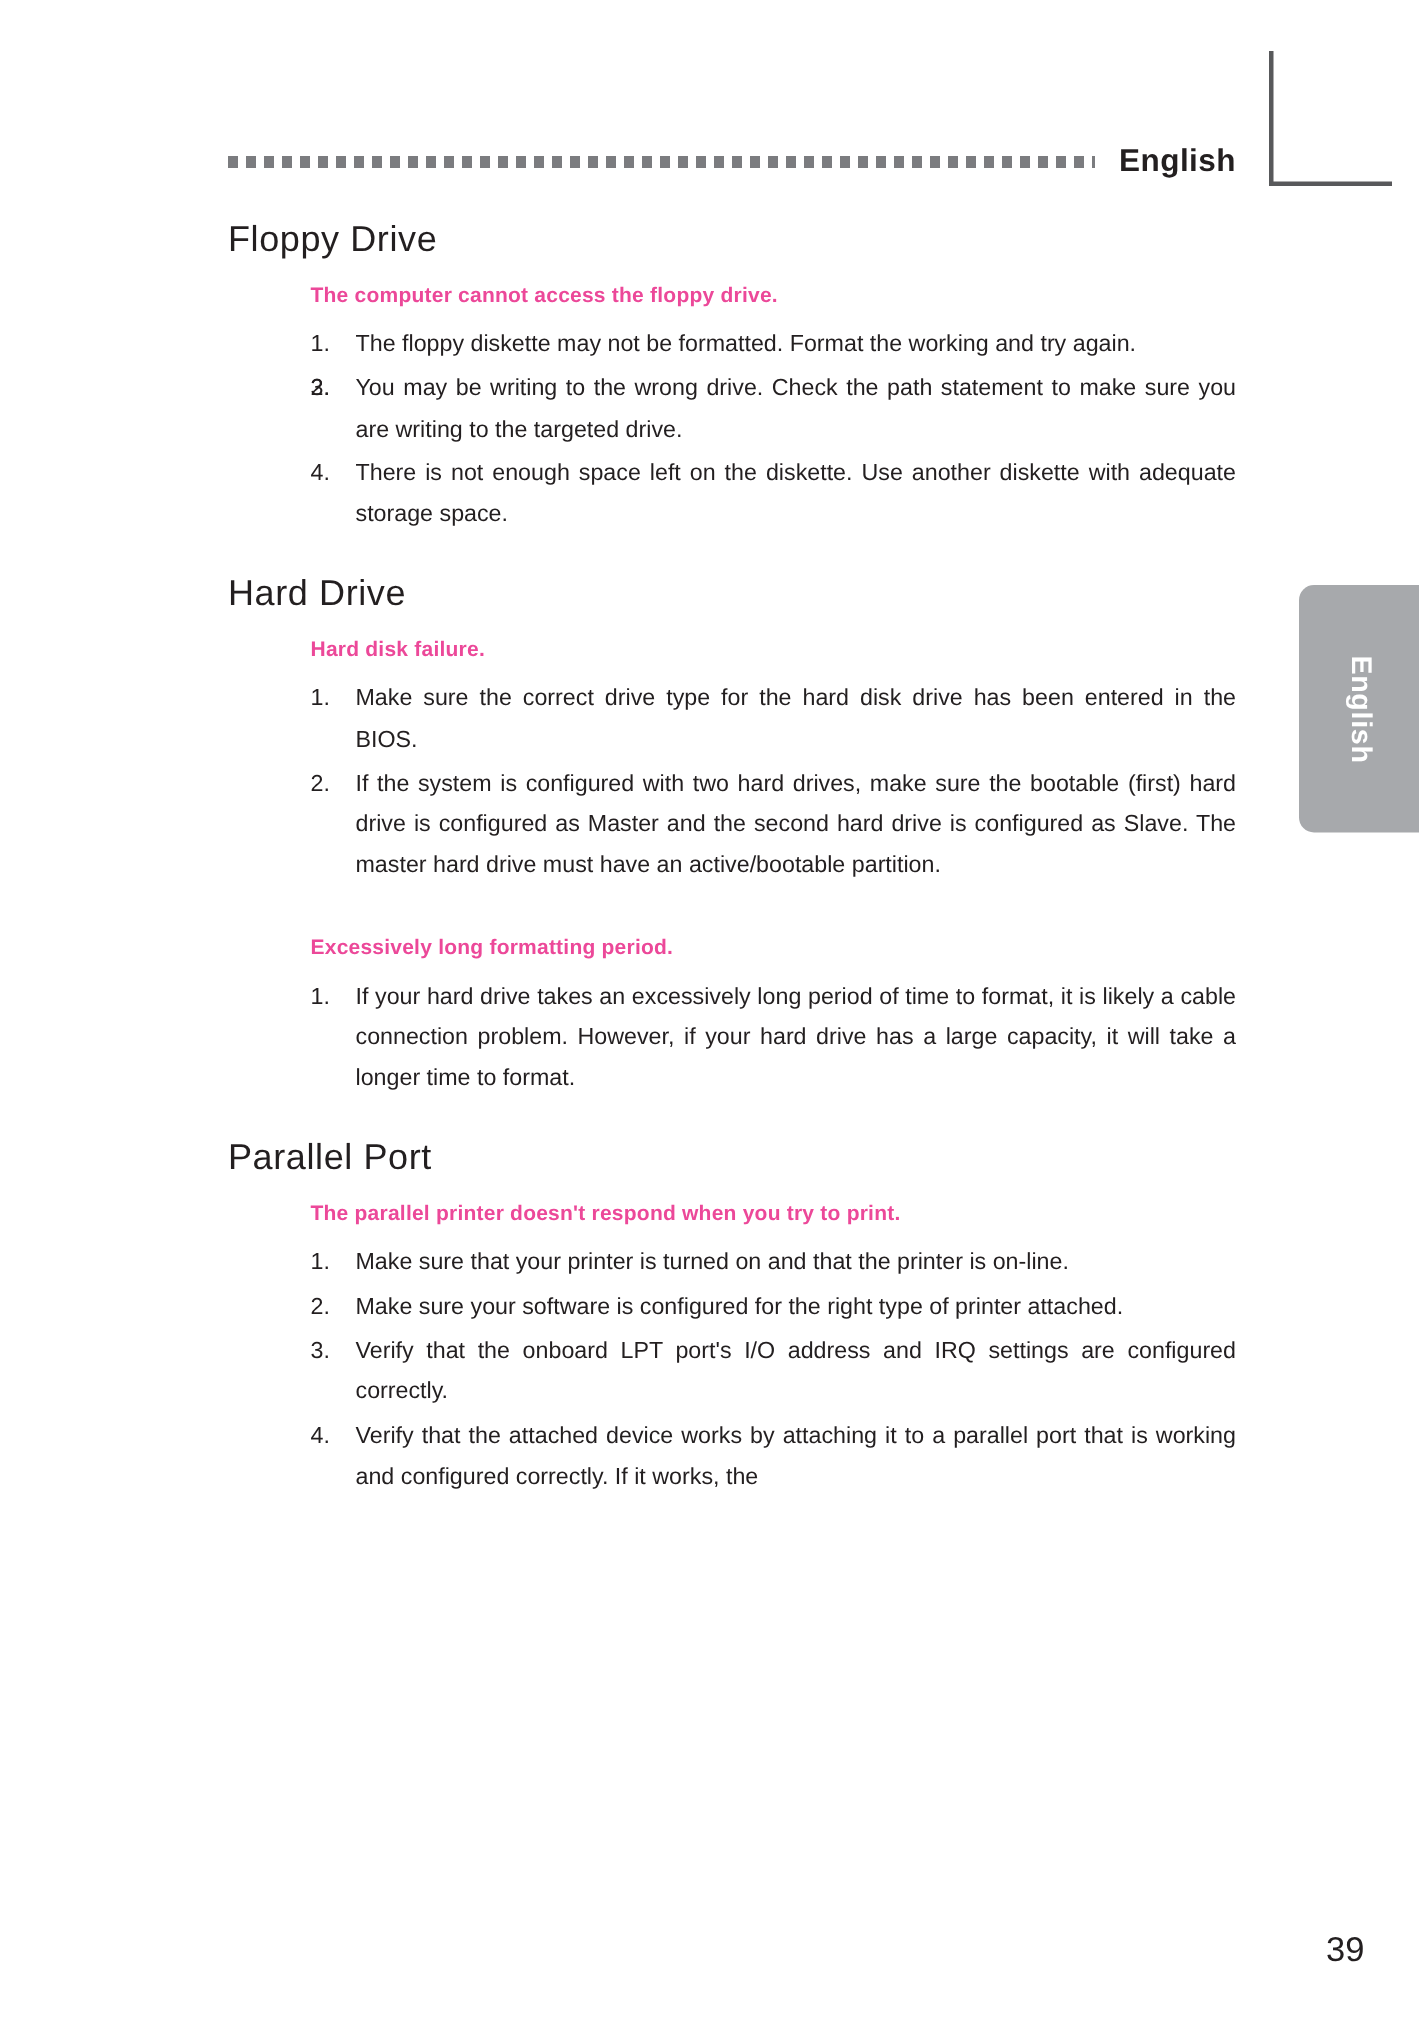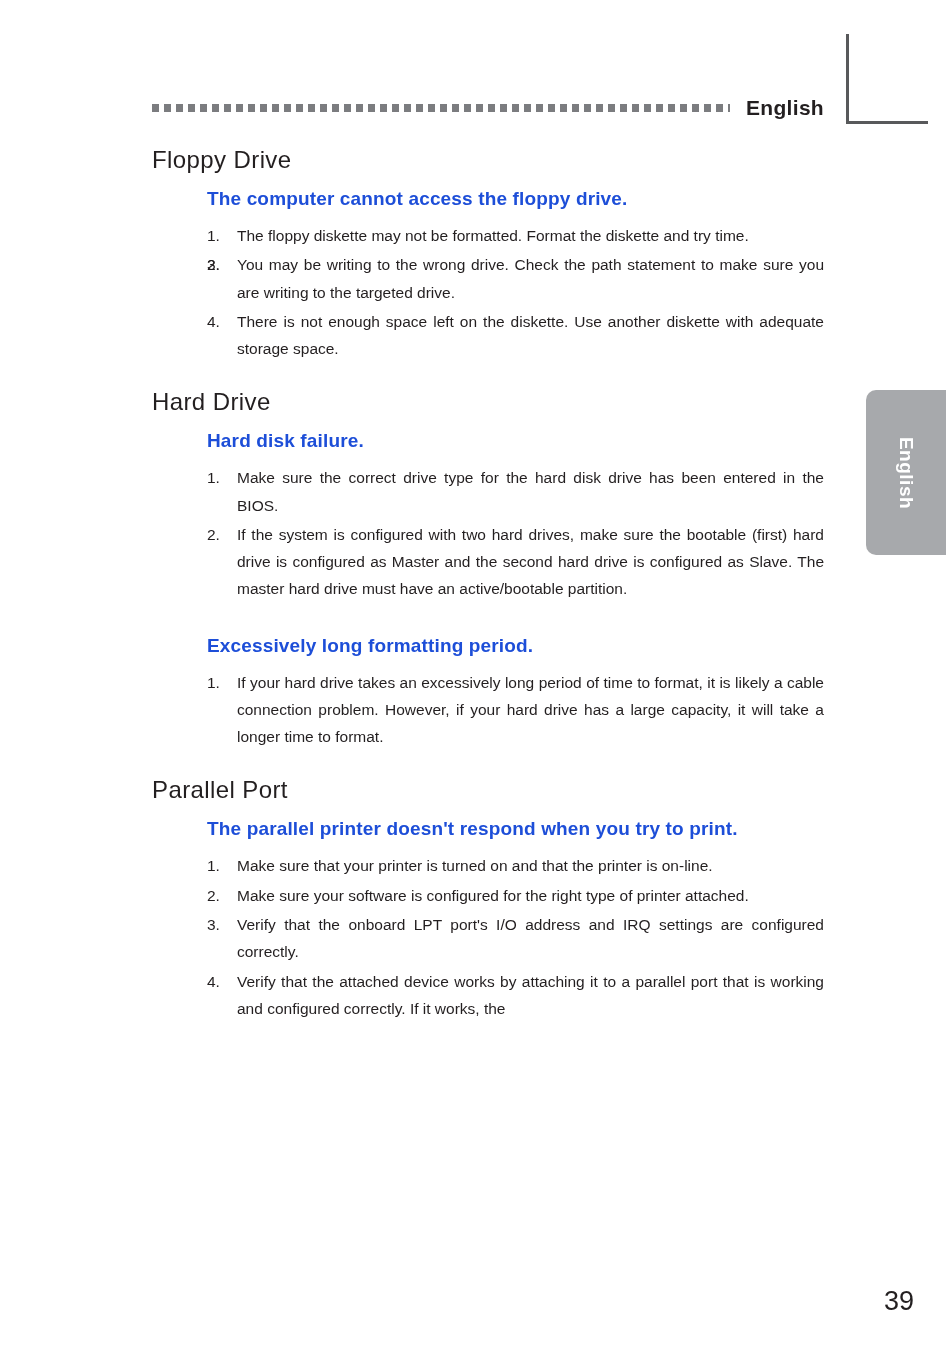--- a/index.html
+++ b/index.html
@@ -114,23 +114,23 @@
     letter-spacing: 0.4px;
   }
   .section + .section {
     margin-top: 26px;
   }
 
   .sub-block {
     margin-left: 55px;
   }
   h3.sub-title {
-    font-size: 19px;
+    font-size: 14px;
     font-weight: bold;
-    color: #1d4ed8;
+    color: #ec4899;
     margin: 0 0 12px 0;
     letter-spacing: 0.15px;
   }
 
   ol.steps {
     list-style: none;
     margin: 0 0 0 0;
     padding: 0;
   }
   ol.steps li {
@@ -150,21 +150,21 @@
     text-align: left;
   }
 
   .sub-block.second { margin-top: 32px; }
 
   
   .page-number {
     position: absolute;
     left: 884px;
     top: 1286px;
-    font-size: 27px;
+    font-size: 23px;
     color: #231f20;
   }
 </style>
 </head>
 <body>
 
 <div class="page">
 
   <div class="corner-bracket">
     <div class="v-line"></div>
@@ -182,21 +182,21 @@
 
   <div class="content">
 
     <div class="section">
       <h2 class="section-title">Floppy Drive</h2>
       <div class="sub-block">
         <h3 class="sub-title">The computer cannot access the floppy drive.</h3>
         <ol class="steps">
           <li>
             <span class="num">1.</span>
-            <span>The floppy diskette may not be formatted. Format the diskette and try time.</span>
+            <span>The floppy diskette may not be formatted. Format the working and try again.</span>
           </li>
           <li>
             <span class="num">2.</span>
           </li>
           <li>
             <span class="num">3.</span>
             <span>You may be writing to the wrong drive. Check the path statement to make sure you are writing to the targeted drive.</span>
           </li>
           <li>
             <span class="num">4.</span>

